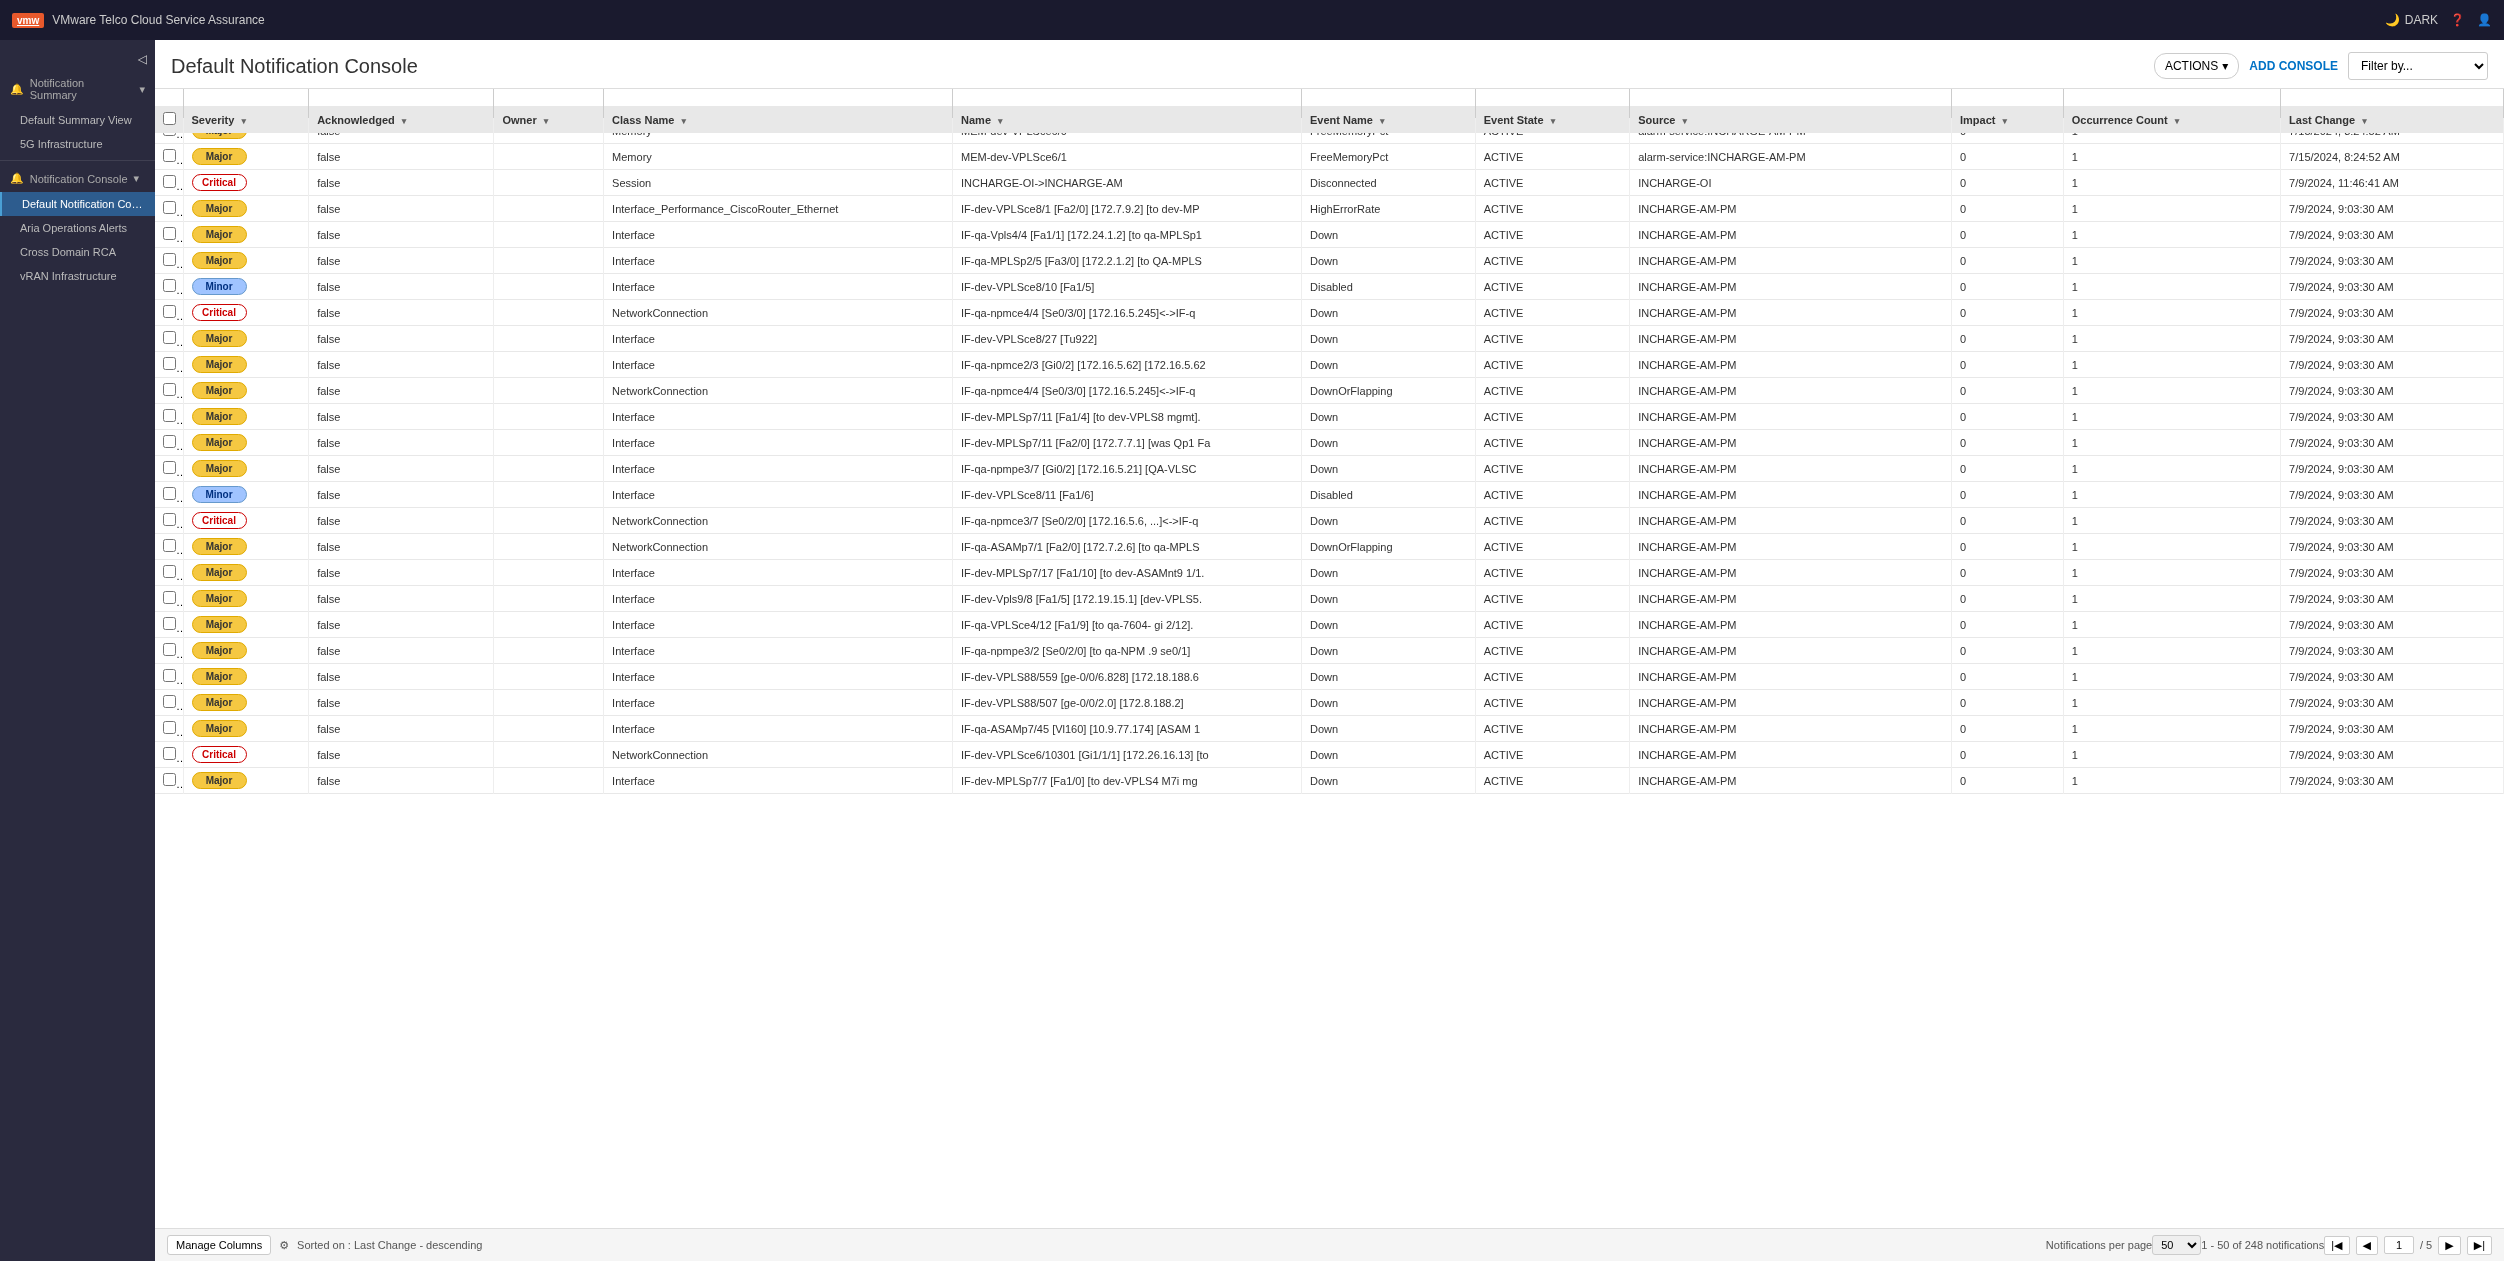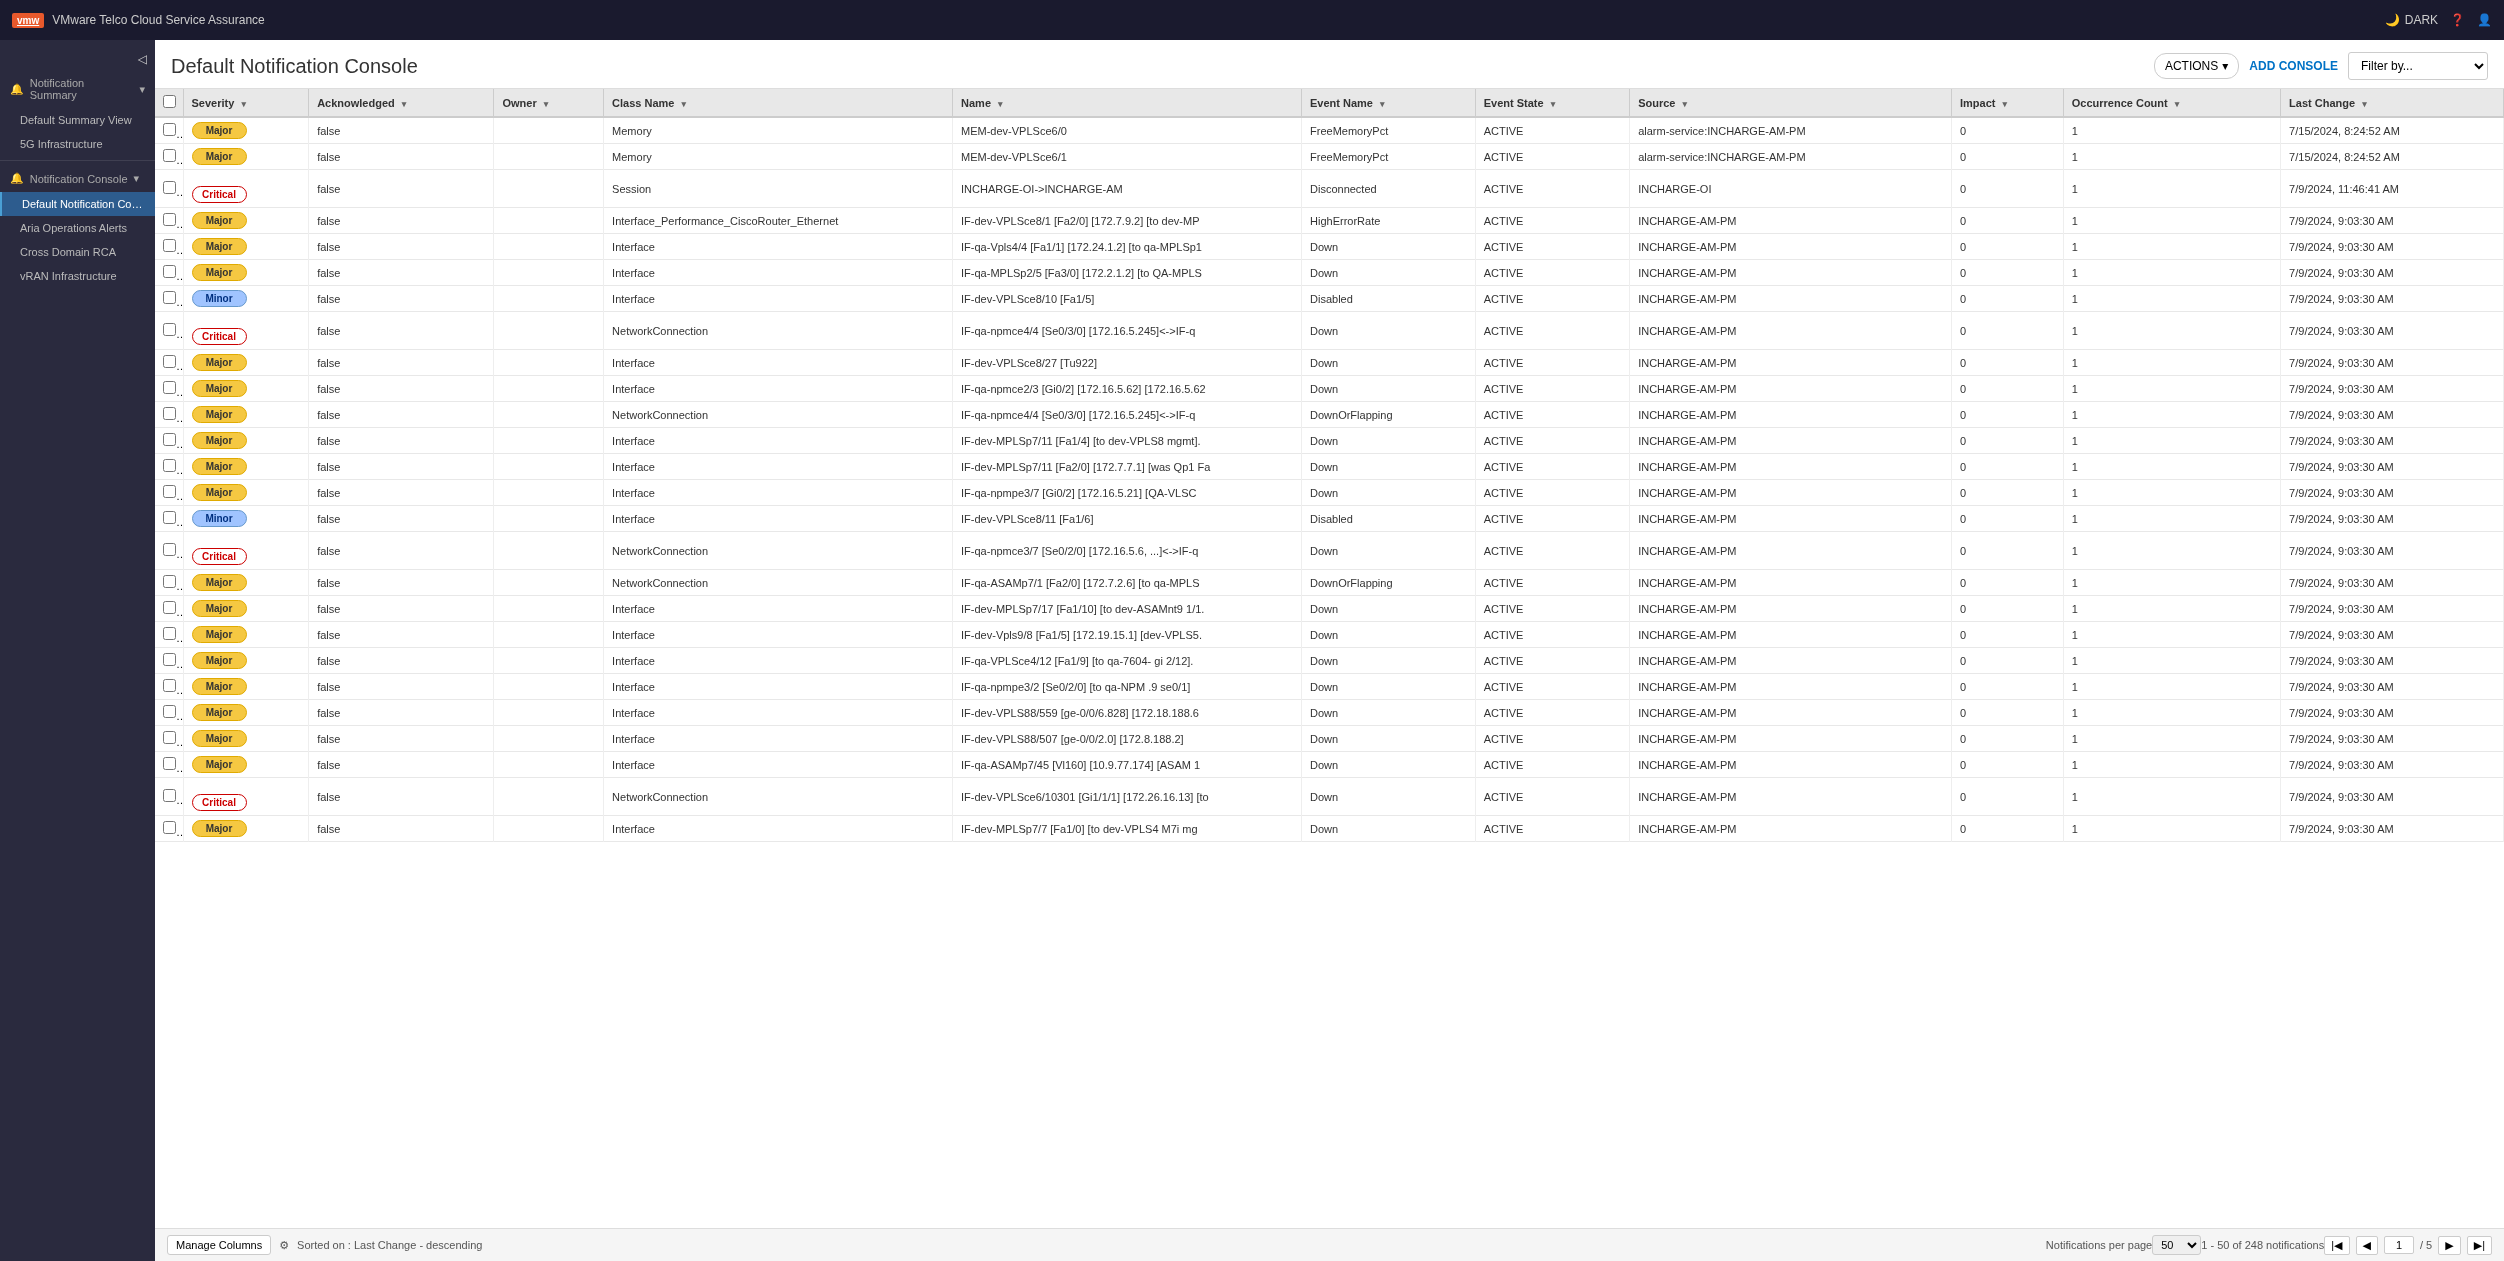--- a/index.html
+++ b/index.html
@@ -170,21 +170,21 @@
     }
 
     table {
       width: 100%;
       border-collapse: collapse;
       font-size: 11px;
     }
     thead {
       background: #e8e8e8;
       position: sticky;
-      top: 0;
+      top: 17px;
       z-index: 10;
     }
     thead th {
       padding: 6px 8px;
       text-align: left;
       border-right: 1px solid #ccc;
       border-bottom: 2px solid #ccc;
       white-space: nowrap;
       font-weight: 600;
       font-size: 11px;
@@ -215,21 +215,21 @@
     .badge {
       display: inline-block;
       padding: 2px 8px;
       border-radius: 10px;
       font-size: 10px;
       font-weight: 600;
       text-align: center;
       min-width: 55px;
     }
     .badge-major { background: #f5c842; color: #333; border: 1px solid #e0aa00; }
-    .badge-critical { background: white; color: #cc0000; border: 1px solid #cc0000; margin-top: 12px; }
+    .badge-critical { background: white; color: #cc0000; border: 1px solid #cc0000; }
     .badge-minor { background: #a0c4ff; color: #003080; border: 1px solid #6699cc; }
 
     
     .table-footer {
       background: #f5f5f5;
       border-top: 1px solid #ddd;
       padding: 6px 12px;
       display: flex;
       align-items: center;
       justify-content: space-between;

